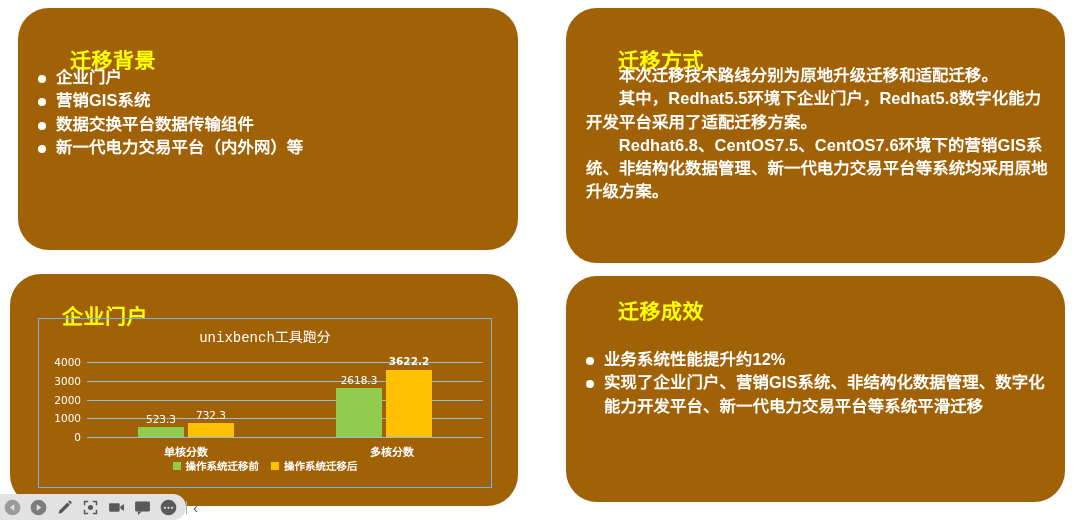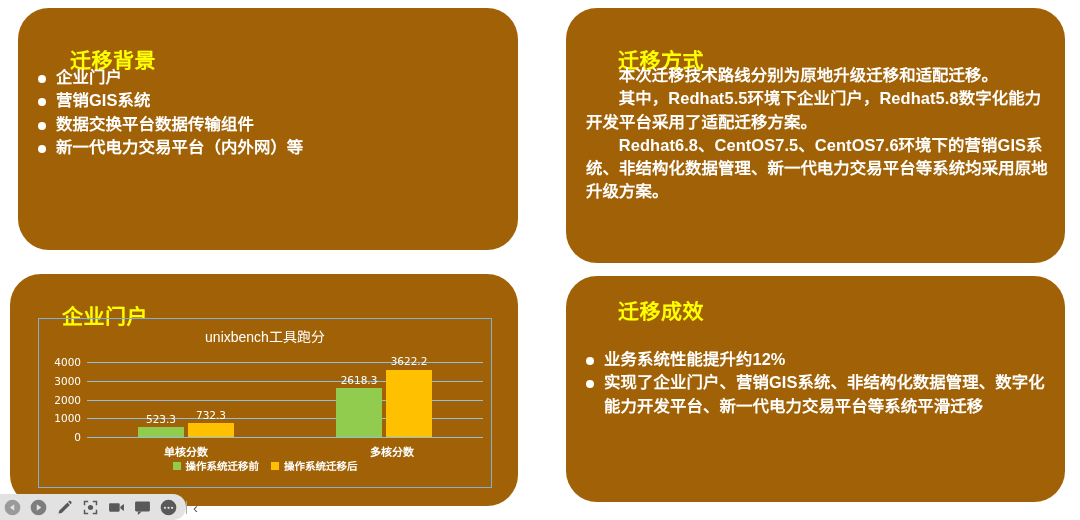--- a/index.html
+++ b/index.html
@@ -99,21 +99,21 @@
     box-sizing: border-box;
   }
   .chart-title {
     position: absolute;
     left: 0; right: 0;
     top: 7px;
     text-align: center;
     color: #ffffff;
     font-size: 14px;
     font-weight: normal;
-    font-family: Liberation Sans, sans-serif;
+    font-family: Liberation Mono, monospace;
   }
   .plot {
     position: absolute;
     left: 48px;
     top: 36px;
     right: 8px;
     height: 82px;
   }
   .gridline {
     position: absolute;
@@ -273,21 +273,21 @@
             <div class="bar" style="left: 51px; width: 46px; height: 9.75241px; background: rgb(146, 204, 78);"></div>
             <div class="bar" style="left: 101px; width: 46px; height: 13.6474px; background: rgb(255, 192, 0);"></div>
             <div class="bar" style="left: 249px; width: 46px; height: 48.7956px; background: rgb(146, 204, 78);"></div>
             <div class="bar" style="left: 299px; width: 46px; height: 67.5046px; background: rgb(255, 192, 0);"></div>
           </div>
 
         <div id="vlabels-host">
             <div class="bar-label" style="left: 74px; top: 58.2476px;">523.3</div>
             <div class="bar-label" style="left: 124px; top: 54.3526px;">732.3</div>
             <div class="bar-label" style="left: 272px; top: 19.2044px; text-align: right;">2618.3</div>
-            <div class="bar-label" style="left: 322px; top: 0.495364px;">3622.2</div>
+            <div class="bar-label" style="left: 322px; top: 0.495364px; font-weight: bold;">3622.2</div>
           </div>
 
         <div id="xticks-host">
             <div class="xtick" style="left: 99px; top: 88px;">单核分数</div>
             <div class="xtick" style="left: 297px; top: 88px; margin-left: 8px;">多核分数</div>
           </div>
       </div>
 
       <div class="legend">
         <span class="legend-item">

